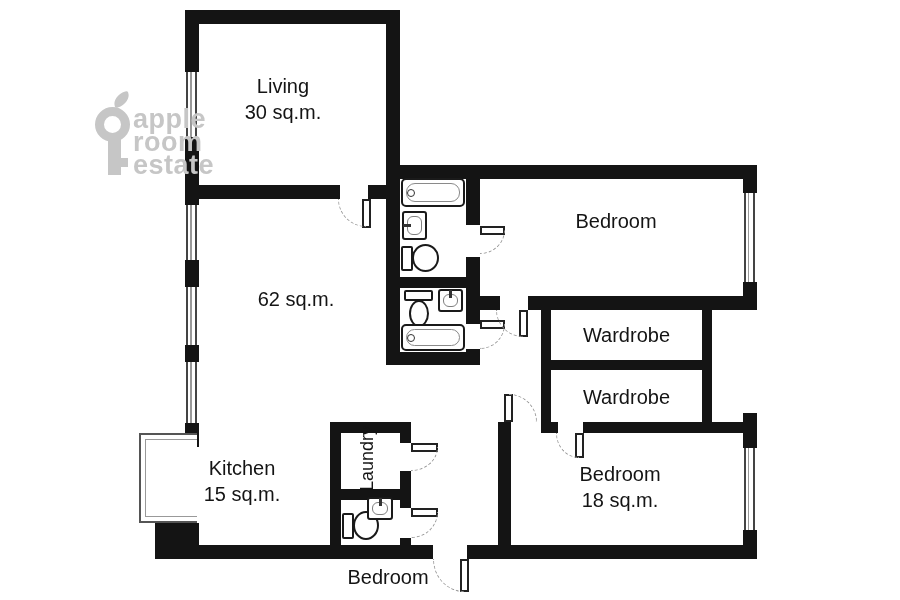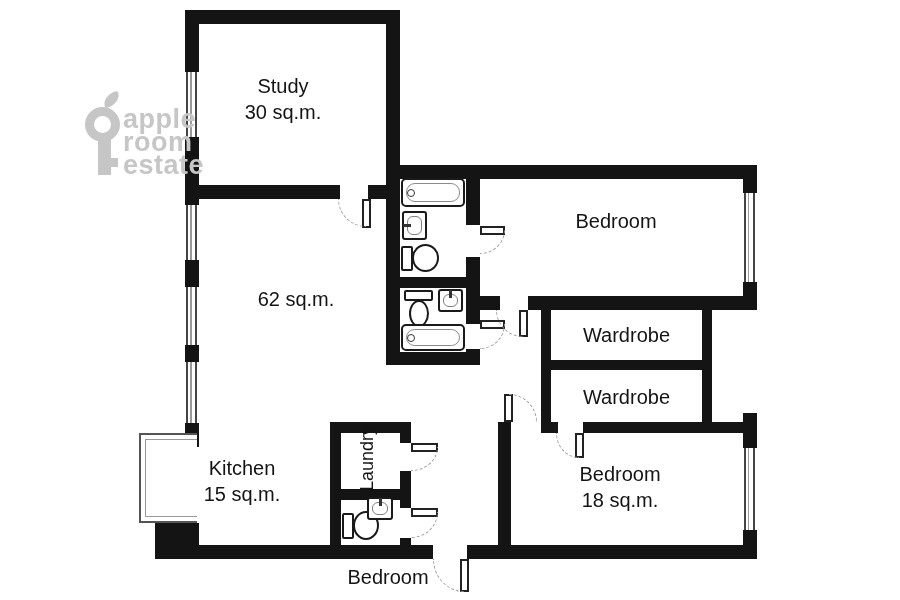--- a/index.html
+++ b/index.html
@@ -22,21 +22,21 @@
   .sink{position:absolute;border:2px solid #1a1a1a;border-radius:3px;background:#fff;}
   .sink .in{position:absolute;inset:3px;border:1.5px solid #808080;border-radius:6px;}
   .tapL{position:absolute;left:-1px;top:50%;margin-top:-1.5px;width:8px;height:3px;background:#333;}
   .tapT{position:absolute;top:-1px;left:50%;margin-left:-1.5px;width:3px;height:8px;background:#333;}
   .tank{position:absolute;border:2px solid #1a1a1a;background:#fff;border-radius:2px;}
   .bowl{position:absolute;border:2px solid #1a1a1a;background:#fff;border-radius:50%;}
   .lbl{position:absolute;font-size:20px;line-height:26px;text-align:center;}
   .lbl span{display:block;}
   .vlbl{position:absolute;display:flex;align-items:center;justify-content:center;}
   .vlbl span{transform:rotate(-90deg);white-space:nowrap;font-size:18px;}
-  .wm{position:absolute;left:82px;top:90px;width:130px;height:95px;z-index:5;}
+  .wm{position:absolute;left:92px;top:90px;width:130px;height:95px;z-index:5;}
   .wm-line{position:absolute;left:41px;color:#c6c6c6;font-size:27px;font-weight:600;letter-spacing:.5px;line-height:23px;}
   .key-ring{position:absolute;left:3px;top:17px;width:35px;height:35px;border:9px solid #c6c6c6;border-radius:50%;}
   .key-leaf{position:absolute;left:21px;top:3px;width:17px;height:13px;background:#c6c6c6;border-radius:85% 15% 85% 15%;transform:rotate(-18deg);}
   .key-stem{position:absolute;left:16px;top:48px;width:13px;height:37px;background:#c6c6c6;}
   .key-tooth{position:absolute;left:29px;top:68px;width:7px;height:9px;background:#c6c6c6;}
 </style>
 </head>
 <body>
 
 <div class="plan">
@@ -138,21 +138,21 @@
     </div>
 
   <div class="tank" style="left:342px;top:513px;width:12px;height:26px"></div>
   <div class="bowl" style="left:353px;top:511px;width:26px;height:29px"></div>
   <div class="sink" style="left:367px;top:497px;width:26px;height:23px">
       <div class="in"></div>
       <div class="tapT"></div>
     </div>
 
   <div class="lbl" style="left:188px;top:73px;width:190px">
-    <span>Study</span>
+    <span>Living</span>
     <span>30 sq.m.</span>
   </div>
   <div class="lbl" style="left:201px;top:286px;width:190px">
     <span>62 sq.m.</span>
   </div>
   <div class="lbl" style="left:521px;top:208px;width:190px">
     <span>Bedroom</span>
   </div>
   <div class="lbl" style="left:551px;top:322px;width:151px">
     <span>Wardrobe</span>

